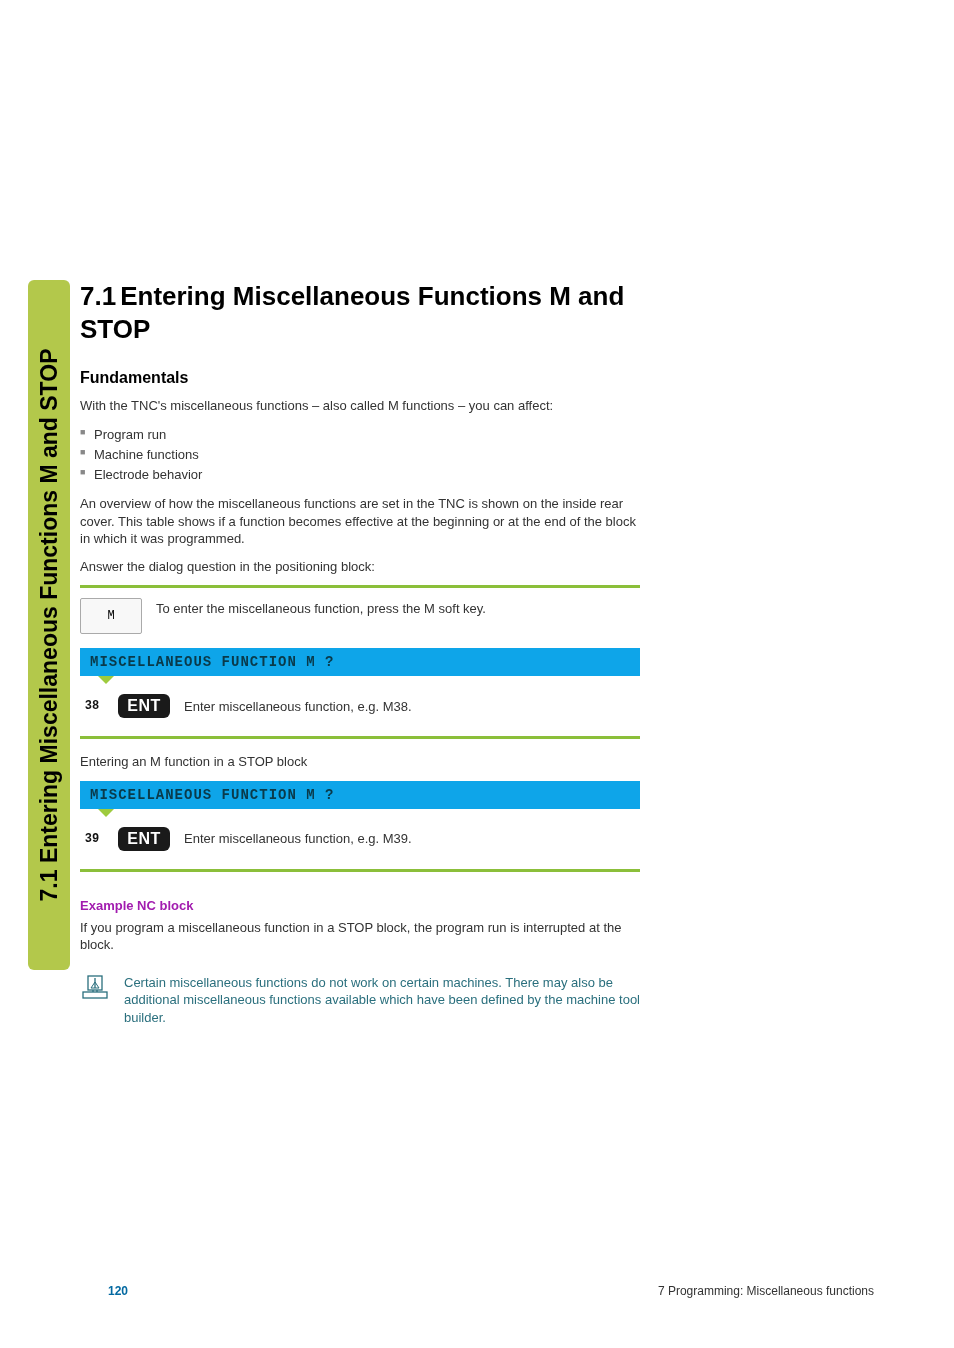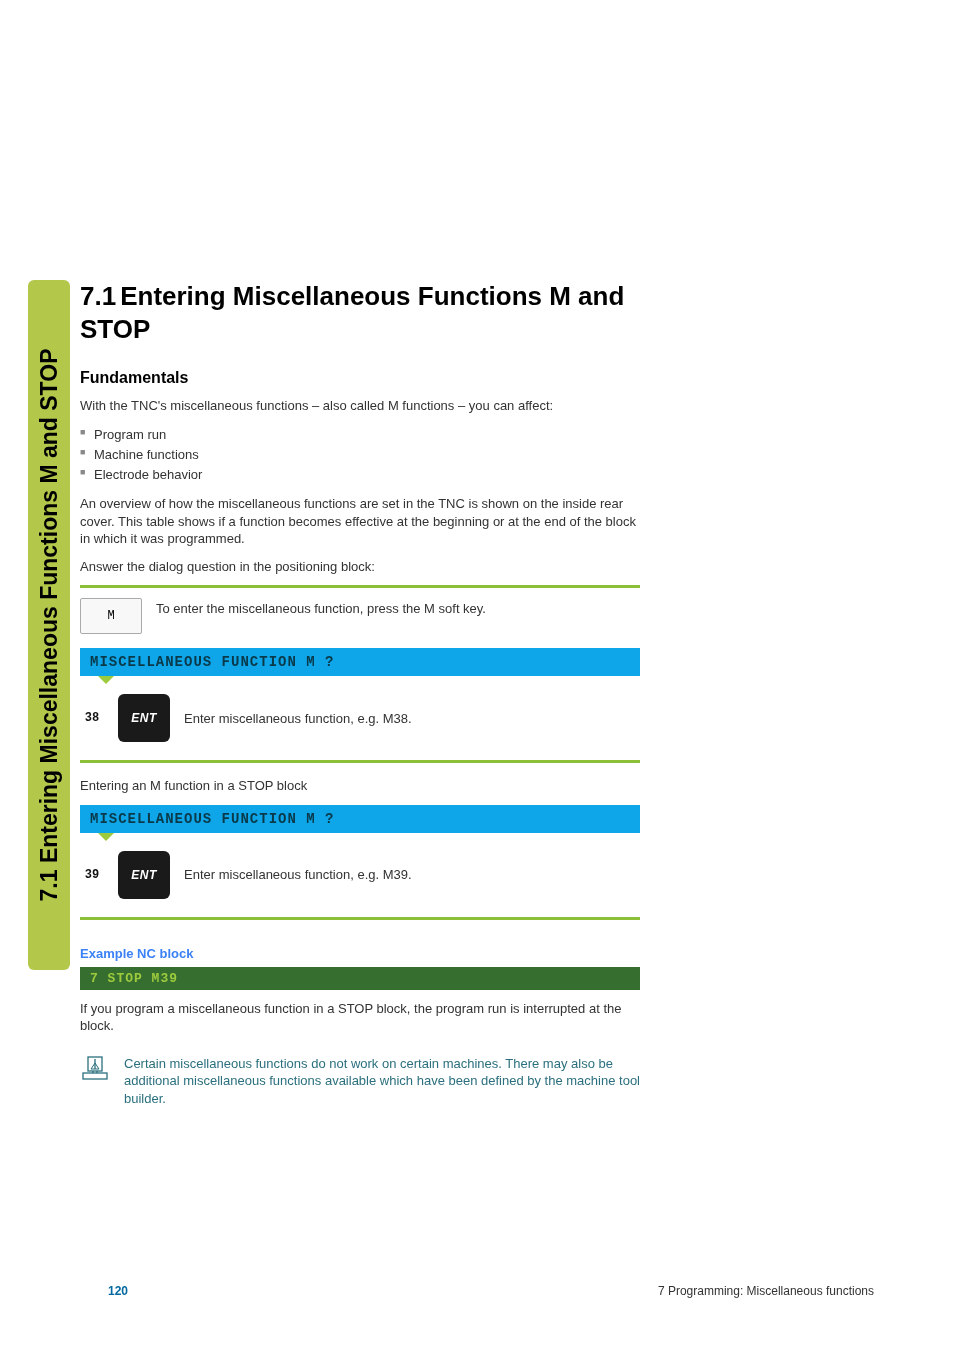--- a/index.html
+++ b/index.html
@@ -102,34 +102,33 @@
 .ent-num {
   font-family: "Courier New", monospace;
   font-weight: bold;
   font-size: 12px;
   color: #111;
   width: 24px;
   flex: 0 0 24px;
   text-align: center;
 }
 .ent-key {
-  width: 52px; height: 48px;
+  width: 52px; height: 24px;
   background: #1a1a1a;
   border-radius: 6px;
   color: #fff;
-  font-size: 12px;
+  font-size: 16px;
   font-weight: bold;
   display: flex; align-items: center; justify-content: center;
   letter-spacing: 0.5px;
   flex: 0 0 52px;
-  font-style: italic;
 }
 .ent-text { font-size: 13px; color: #333; flex: 1; }
 
-.mini-head { font-size: 13px; font-weight: bold; color: #3b82f6; margin: 26px 0 6px 0; }
+.mini-head { font-size: 13px; font-weight: bold; color: #a21caf; margin: 26px 0 6px 0; }
 
 .dark-green-bar {
   background: #356e2e;
   color: #9ecb3e;
   font-family: "Courier New", monospace;
   font-weight: bold;
   font-size: 13px;
   letter-spacing: 1px;
   padding: 4px 10px;
   margin-bottom: 10px;
@@ -216,21 +215,20 @@
     <div class="ent-row">
       <div class="ent-num">39</div>
       <div class="ent-key">ENT</div>
       <div class="ent-text">Enter miscellaneous function, e.g. M39.</div>
     </div>
 
     <div class="rule-green" style="margin-top:18px;"></div>
 
     <div class="mini-head">Example NC block</div>
 
-    <div class="dark-green-bar">7  STOP M39</div>
 
     <p class="body">If you program a miscellaneous function in a STOP block, the program run is interrupted at the block.</p>
 
     <div class="note-row">
       <div class="note-icon">
         <svg viewBox="0 0 30 30">
           <rect x="8" y="2" width="14" height="14" fill="none" stroke="#2a6f7d" stroke-width="1.3"></rect>
           <line x1="15" y1="4" x2="15" y2="14" stroke="#2a6f7d" stroke-width="1.3"></line>
           <polygon points="11,14 19,14 15,8" fill="none" stroke="#2a6f7d" stroke-width="1"></polygon>
           <rect x="3" y="18" width="24" height="6" fill="none" stroke="#2a6f7d" stroke-width="1.3"></rect>

